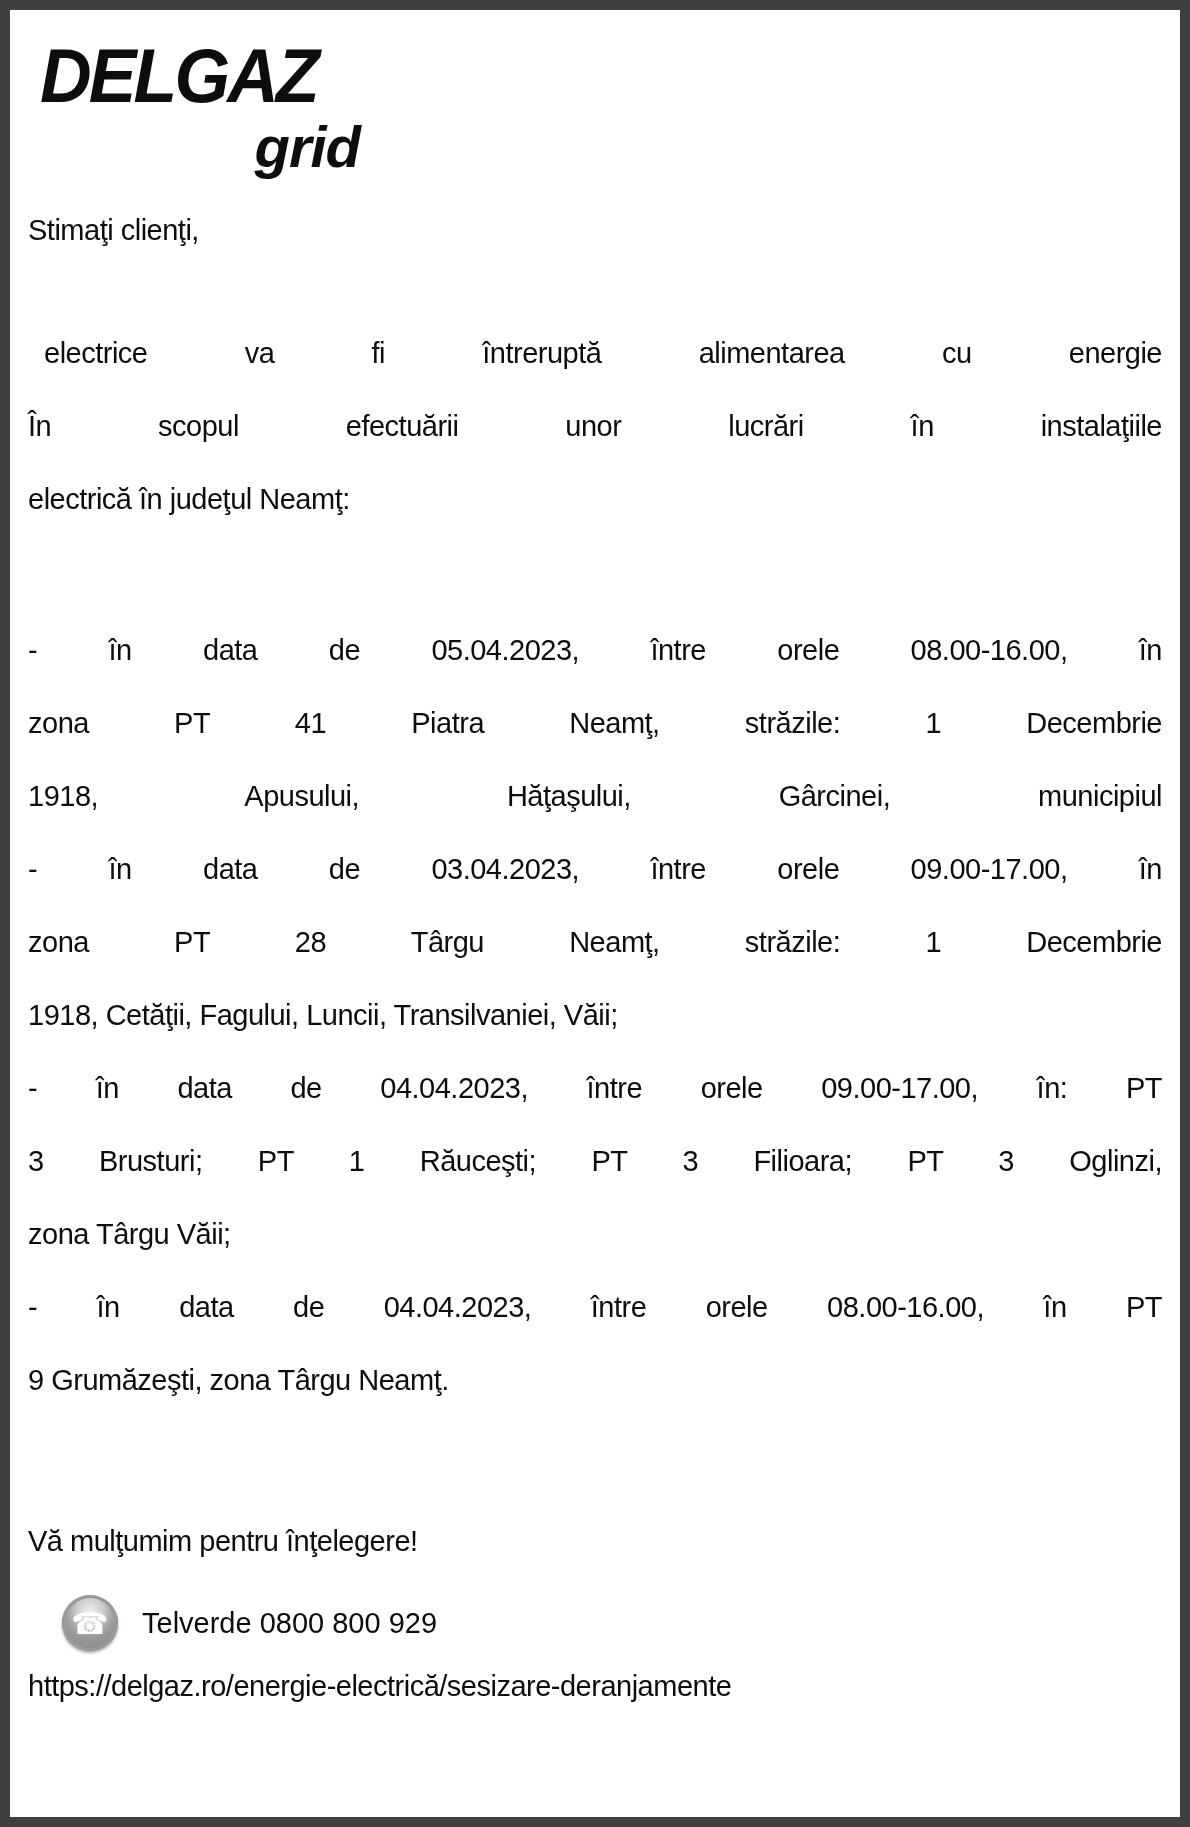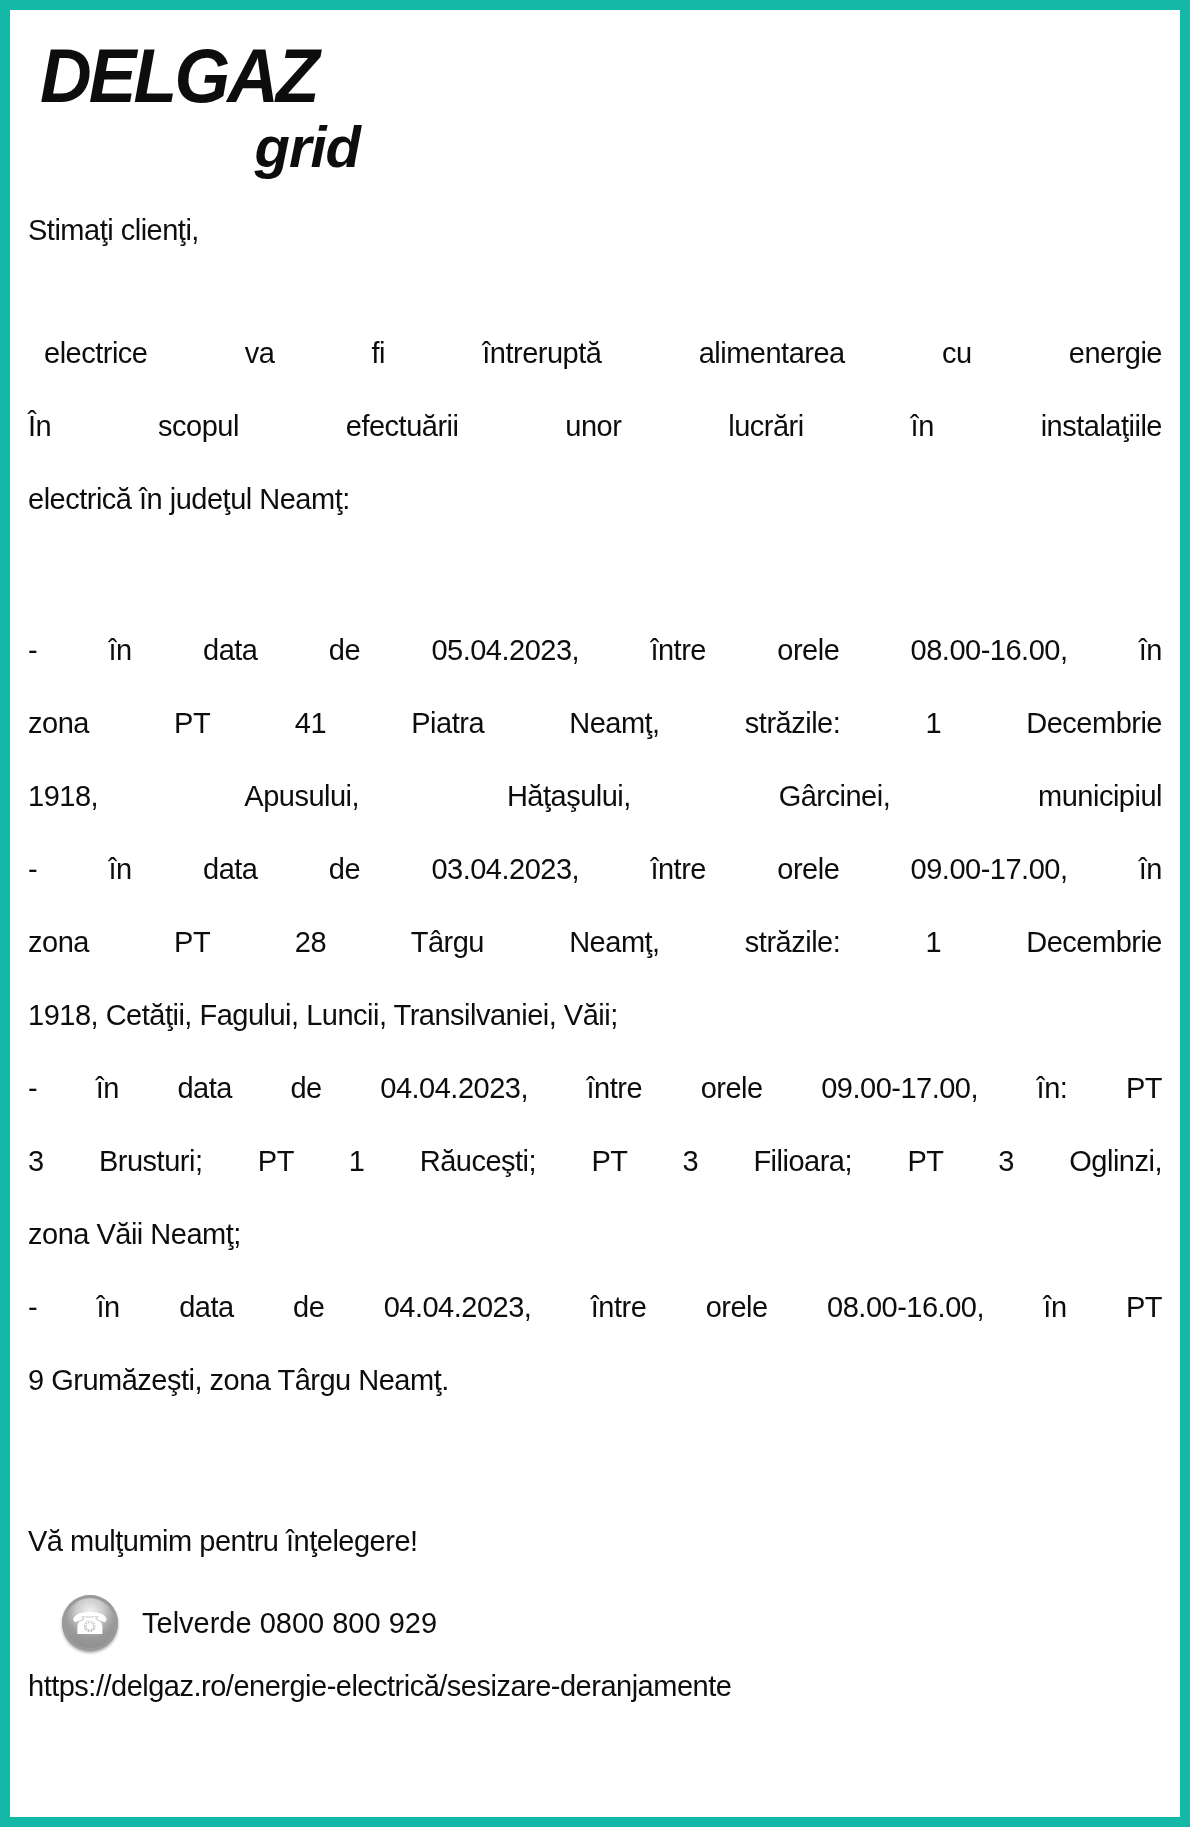--- a/index.html
+++ b/index.html
@@ -2,21 +2,21 @@
 <html><head>
 <meta charset="utf-8">
 <style>
   * { box-sizing: border-box; }
   html, body { margin: 0; padding: 0; background: #ffffff; }
   body { font-family: "Liberation Sans", sans-serif; color: #0d0d0d; }
 
   .frame {
     width: 1190px;
     height: 1827px;
-    border: 10px solid #14b8a6;
+    border: 10px solid #404040;
     background: #ffffff;
     padding: 28px 18px 8px 18px;
     overflow: hidden;
   }
 
   
   .logo { margin-left: 12px; margin-bottom: 18px; width: 330px; }
   .logo-main {
     font-size: 76px;
     font-weight: bold;
@@ -102,21 +102,21 @@
         <div class="jline">1918, Apusului, Hăţaşului, Gârcinei, municipiul</div>
       </div>
     <div>
         <div class="jline">- în data de 03.04.2023, între orele 09.00-17.00, în</div>
         <div class="jline">zona PT 28 Târgu Neamţ, străzile: 1 Decembrie</div>
         <div class="jline last">1918, Cetăţii, Fagului, Luncii, Transilvaniei, Văii;</div>
       </div>
     <div>
         <div class="jline">- în data de 04.04.2023, între orele 09.00-17.00, în: PT</div>
         <div class="jline">3 Brusturi; PT 1 Răuceşti; PT 3 Filioara; PT 3 Oglinzi,</div>
-        <div class="jline last">zona Văii Neamţ;</div>
+        <div class="jline last">zona Târgu Văii;</div>
       </div>
     <div>
         <div class="jline">- în data de 04.04.2023, între orele 08.00-16.00, în PT</div>
         <div class="jline last">9 Grumăzeşti, zona Târgu Neamţ.</div>
       </div>
   </div>
 
   <div class="closing body-text">Vă mulţumim pentru înţelegere!</div>
 
   <div class="phone-row">

